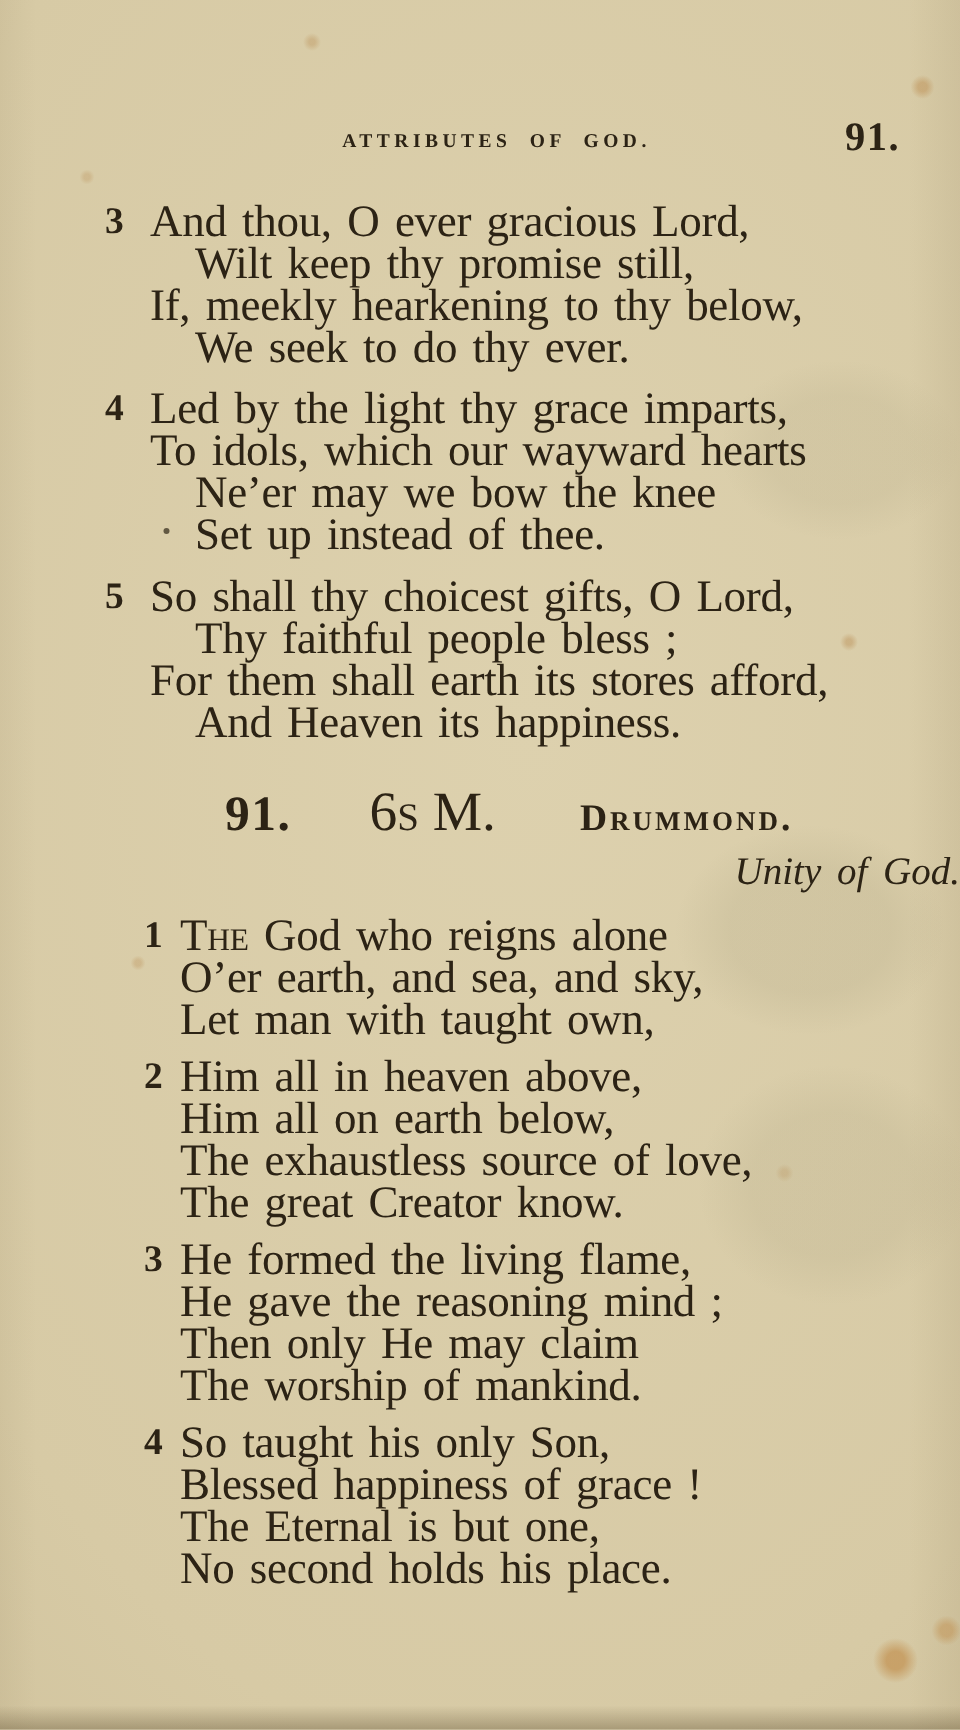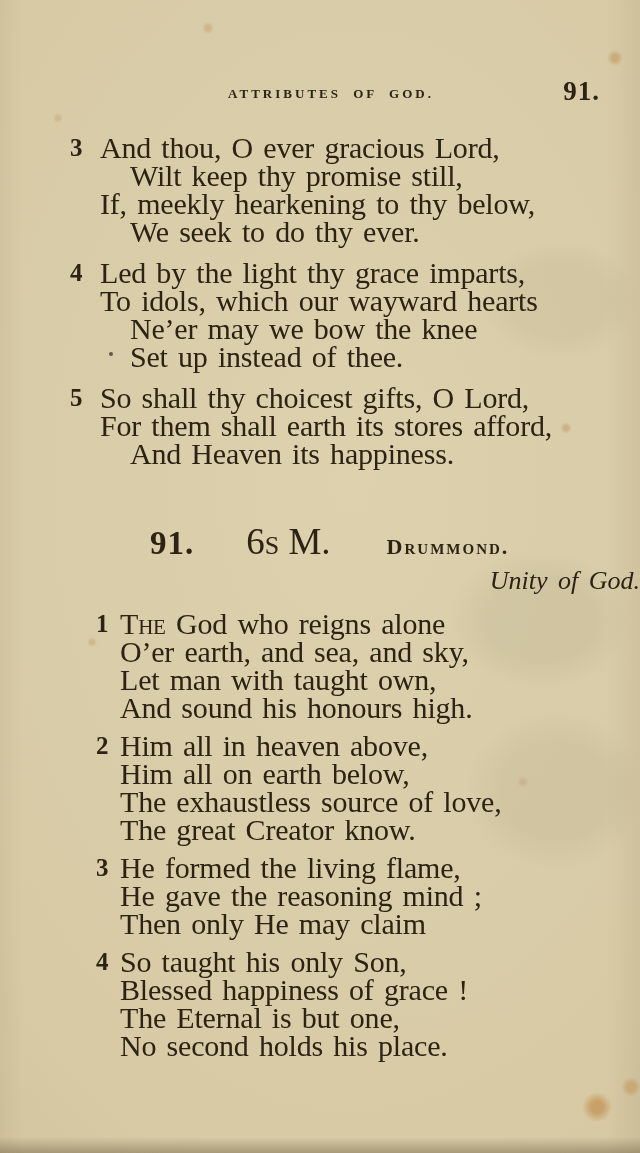--- a/index.html
+++ b/index.html
@@ -62,21 +62,21 @@
     letter-spacing:-0.2px;
   }
   .cont-verses{position:absolute;top:134px;left:0;right:0;}
   .cont-verses .vline.indent{margin-left:130px;}
 
   
   .hymn91{position:absolute;top:520px;left:0;right:0;}
   .hymn-head{margin-left:150px;height:40px;white-space:nowrap;}
   .h-num{font-size:33px;font-weight:bold;margin-right:52px;letter-spacing:1px;}
   .h-meter{font-size:37px;margin-right:56px;}
-  .h-tune{font-size:22px;font-weight:bold;letter-spacing:2px;}
+  .h-tune{font-size:25px;font-weight:bold;letter-spacing:2px;}
   .hymn-title{
     margin-top:6px;text-align:right;padding-left:10px;
     font-style:italic;font-size:26px;word-spacing:4px;
   }
   .hymn-verses{margin-top:14px;}
   .hymn-verses .verse{margin-bottom:10px;}
   .hymn-verses .vnum{left:96px;}
   .hymn-verses .vline{margin-left:120px;}
 
   
@@ -110,20 +110,21 @@
       <span class="vnum">4</span>
       <div class="vline">Led by the light thy grace imparts,</div>
       <div class="vline">To idols, which our wayward hearts</div>
       <div class="vline indent">Ne’er may we bow the knee</div>
       <div class="vline indent">Set up instead of thee.</div>
     </div>
 
     <div class="verse">
       <span class="vnum">5</span>
       <div class="vline">So shall thy choicest gifts, O Lord,</div>
+      <div class="vline indent">Thy faithful people bless ;</div>
       <div class="vline">For them shall earth its stores afford,</div>
       <div class="vline indent">And Heaven its happiness.</div>
     </div>
 
   </section>
 
   <div class="ink-speck"></div>
 
   <section class="hymn91">
 
@@ -133,36 +134,36 @@
 
     <div class="hymn-title">Unity of God.</div>
 
     <div class="hymn-verses">
 
       <div class="verse">
         <span class="vnum">1</span>
         <div class="vline"><span>T</span><span class="sc">he</span> God who reigns alone</div>
         <div class="vline">O’er earth, and sea, and sky,</div>
         <div class="vline">Let man with taught own,</div>
-        <div class="vline">And sound his honours high.</div>
       </div>
 
       <div class="verse">
         <span class="vnum">2</span>
         <div class="vline">Him all in heaven above,</div>
         <div class="vline">Him all on earth below,</div>
         <div class="vline">The exhaustless source of love,</div>
         <div class="vline">The great Creator know.</div>
       </div>
 
       <div class="verse">
         <span class="vnum">3</span>
         <div class="vline">He formed the living flame,</div>
         <div class="vline">He gave the reasoning mind ;</div>
         <div class="vline">Then only He may claim</div>
+        <div class="vline">The worship of mankind.</div>
       </div>
 
       <div class="verse">
         <span class="vnum">4</span>
         <div class="vline">So taught his only Son,</div>
         <div class="vline">Blessed happiness of grace !</div>
         <div class="vline">The Eternal is but one,</div>
         <div class="vline">No second holds his place.</div>
       </div>
 

